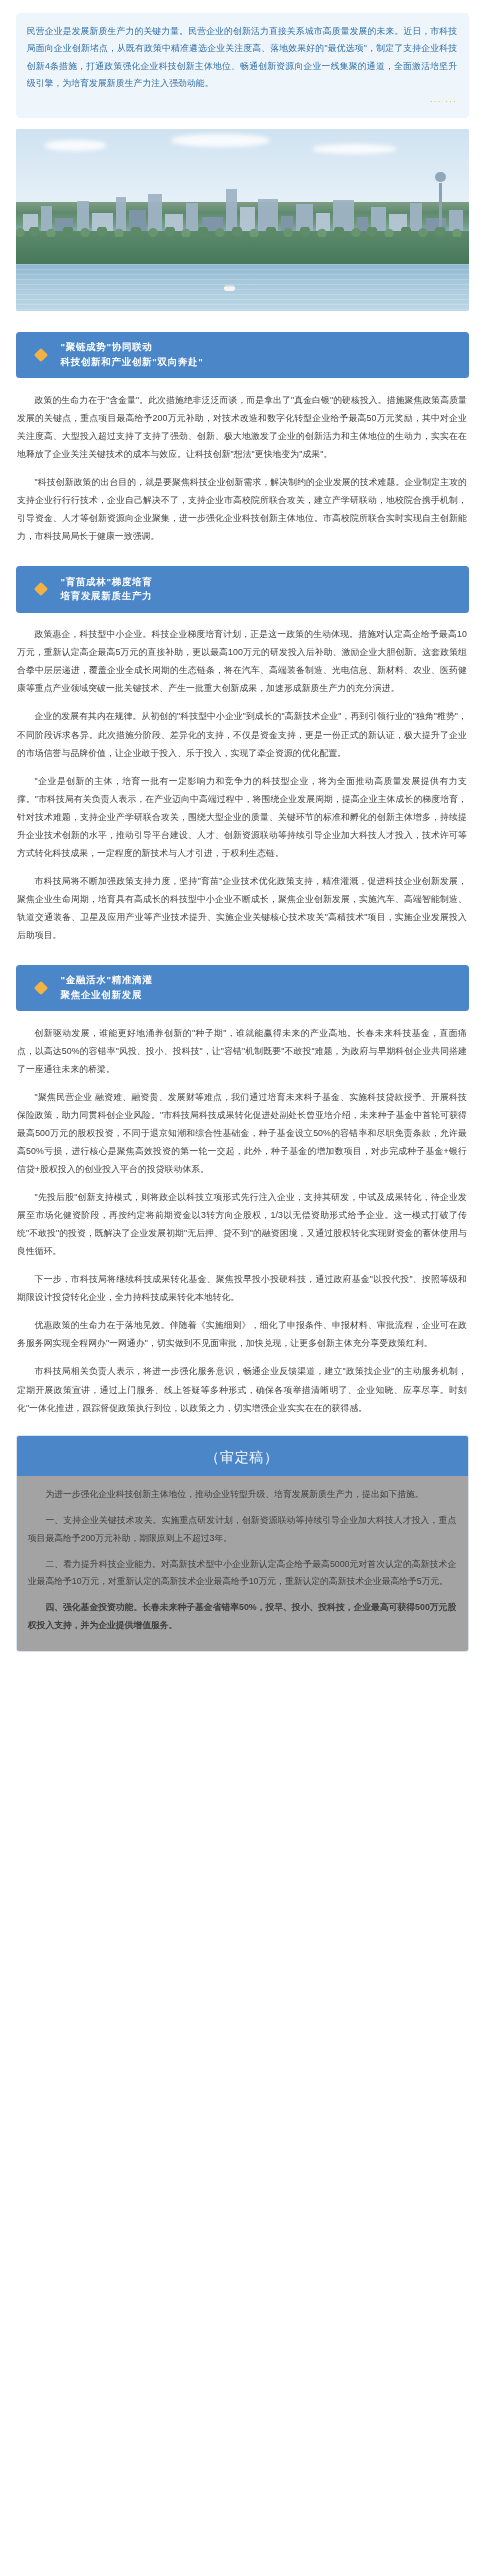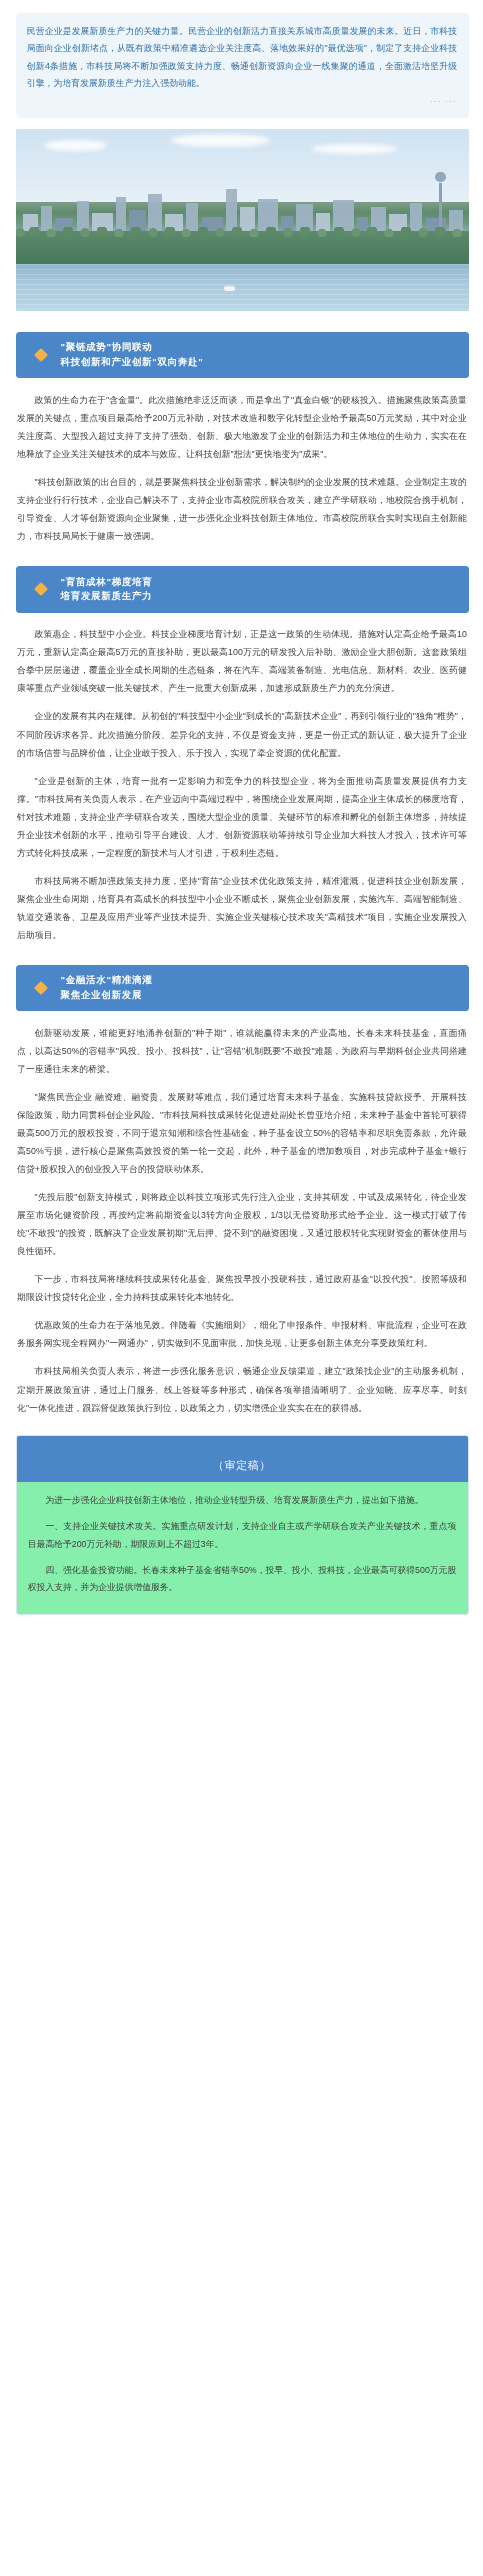--- a/index.html
+++ b/index.html
@@ -214,47 +214,47 @@
     text-align: center;
     padding: 8.5px 5.6px 8.5px 5.6px;
   }
   .measures-head .mt {
     font-size: 10px;
     font-weight: bold;
     letter-spacing: 0.7px;
     line-height: 1.6;
   }
   .measures-head .ms {
-    font-size: 11px;
-    margin-top: 14px;
+    font-size: 14px;
+    margin-top: 5px;
     letter-spacing: 0.7px;
     opacity: 0.95;
   }
   .measures-body {
-    background: #86efac;
+    background: #a3a3a3;
     padding: 10px 11.3px 12.7px 11.3px;
   }
   .measures-body p {
     margin: 0 0 8.5px 0;
     font-size: 8.8px;
     line-height: 2.0;
     text-align: justify;
     text-indent: 2em;
     color: #3d3d3d;
   }
-  .measures-body p.last { margin-bottom: 4px; }
+  .measures-body p.last { margin-bottom: 4px; font-weight: bold; }
 </style>
 </head>
 <body>
 
 <div class="page">
 
   <div class="intro-wrap">
     <div class="intro-card">
-      <p>民营企业是发展新质生产力的关键力量。民营企业的创新活力直接关系城市高质量发展的未来。近日，市科技局面向企业创新堵点，从既有政策中精准遴选企业关注度高、落地效果好的"最优选项"，制定了支持企业科技创新4条措施，市科技局将不断加强政策支持力度、畅通创新资源向企业一线集聚的通道，全面激活培坚升级引擎，为培育发展新质生产力注入强劲动能。</p>
+      <p>民营企业是发展新质生产力的关键力量。民营企业的创新活力直接关系城市高质量发展的未来。近日，市科技局面向企业创新堵点，从既有政策中精准遴选企业关注度高、落地效果好的"最优选项"，制定了支持企业科技创新4条措施，打通政策强化企业科技创新主体地位、畅通创新资源向企业一线集聚的通道，全面激活培坚升级引擎，为培育发展新质生产力注入强劲动能。</p>
       <div class="intro-dots">··· ···</div>
     </div>
   </div>
 
   <div class="hero">
     <div class="sky"></div>
     <div class="cloud" style="left:28px;top:11.3px;width:63px;height:11.3px;"></div>
     <div class="cloud" style="left:155px;top:5.6px;width:99px;height:12.7px;"></div>
     <div class="cloud" style="left:296px;top:15.5px;width:85px;height:10px;"></div>
 
@@ -329,19 +329,20 @@
     <p>优惠政策的生命力在于落地见效。伴随着《实施细则》，细化了申报条件、申报材料、审批流程，企业可在政务服务网实现全程网办"一网通办"，切实做到不见面审批，加快兑现，让更多创新主体充分享受政策红利。</p>
     <p>市科技局相关负责人表示，将进一步强化服务意识，畅通企业反馈渠道，建立"政策找企业"的主动服务机制，定期开展政策宣讲，通过上门服务、线上答疑等多种形式，确保各项举措清晰明了、企业知晓、应享尽享。时刻化"一体化推进，跟踪督促政策执行到位，以政策之力，切实增强企业实实在在的获得感。</p>
   </div>
 
   <div class="measures">
     <div class="measures-head">
       <div class="ms">（审定稿）</div>
     </div>
     <div class="measures-body">
       <p>为进一步强化企业科技创新主体地位，推动企业转型升级、培育发展新质生产力，提出如下措施。</p>
-      <p>一、支持企业关键技术攻关。实施重点研发计划，支持企业自主或产学研联合攻关产业关键技术，重点项目最高给予200万元补助，期限原则上不超过3年。</p>
+      <p>一、支持企业关键技术攻关。实施重点研发计划，创新资源联动等持续引导企业加大科技人才投入，重点项目最高给予200万元补助，期限原则上不超过3年。</p>
+      <p>二、看力提升科技企业能力。对高新技术型中小企业新认定高企给予最高5000元对首次认定的高新技术企业最高给予10万元，对重新认定的高新技术企业最高给予10万元，重新认定的高新技术企业最高给予5万元。</p>
       <p class="last">四、强化基金投资功能。长春未来种子基金省错率50%，投早、投小、投科技，企业最高可获得500万元股权投入支持，并为企业提供增值服务。</p>
     </div>
   </div>
 
 </div>
 
 
 </body></html>

